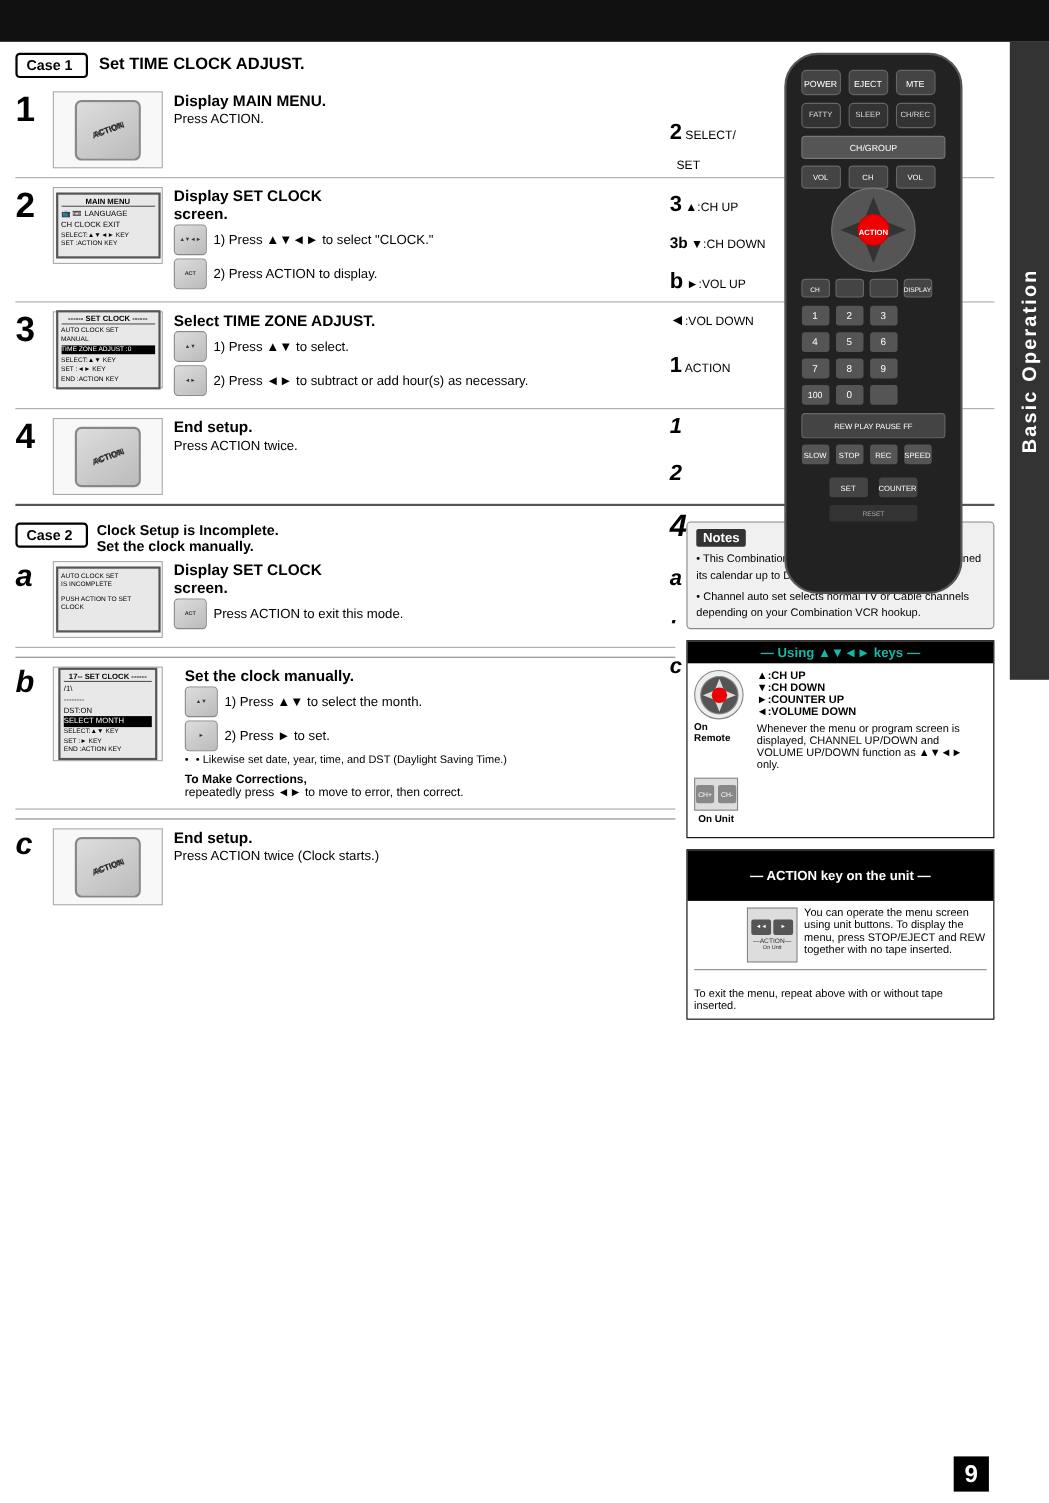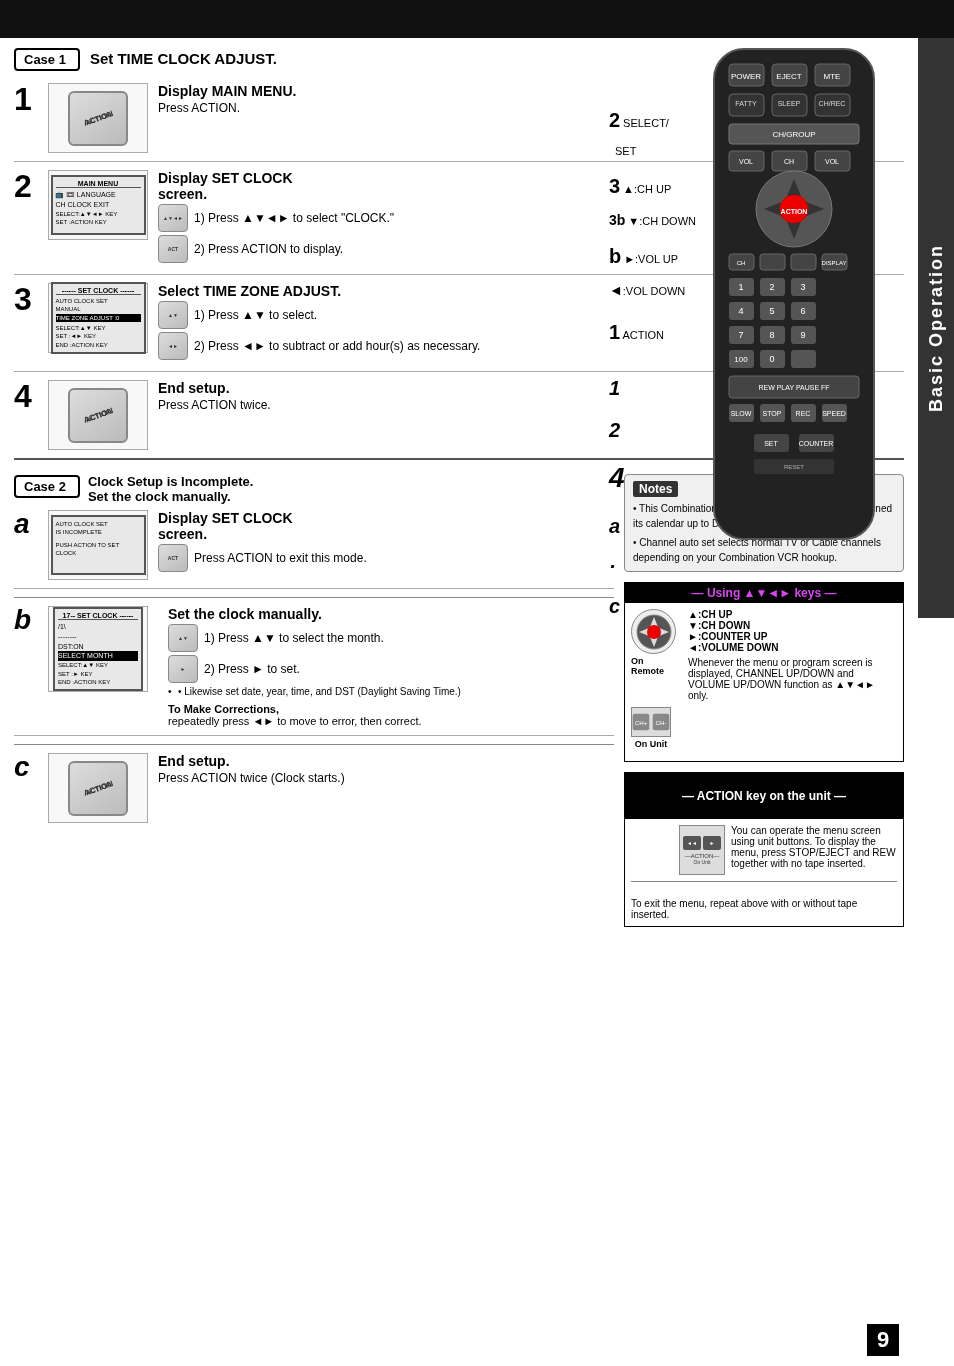--- a/index.html
+++ b/index.html
@@ -229,21 +229,21 @@
       line-height: 1.5;
     }
 
     
     .keys-section {
       border: 1px solid #000;
       margin-bottom: 10px;
     }
     .keys-title {
       background: #000;
-      color: #d946ef;
+      color: #14b8a6;
       text-align: center;
       font-size: 12px;
       font-weight: bold;
       padding: 3px;
     }
     .keys-content {
       padding: 6px;
       font-size: 10px;
     }
     .keys-row {

